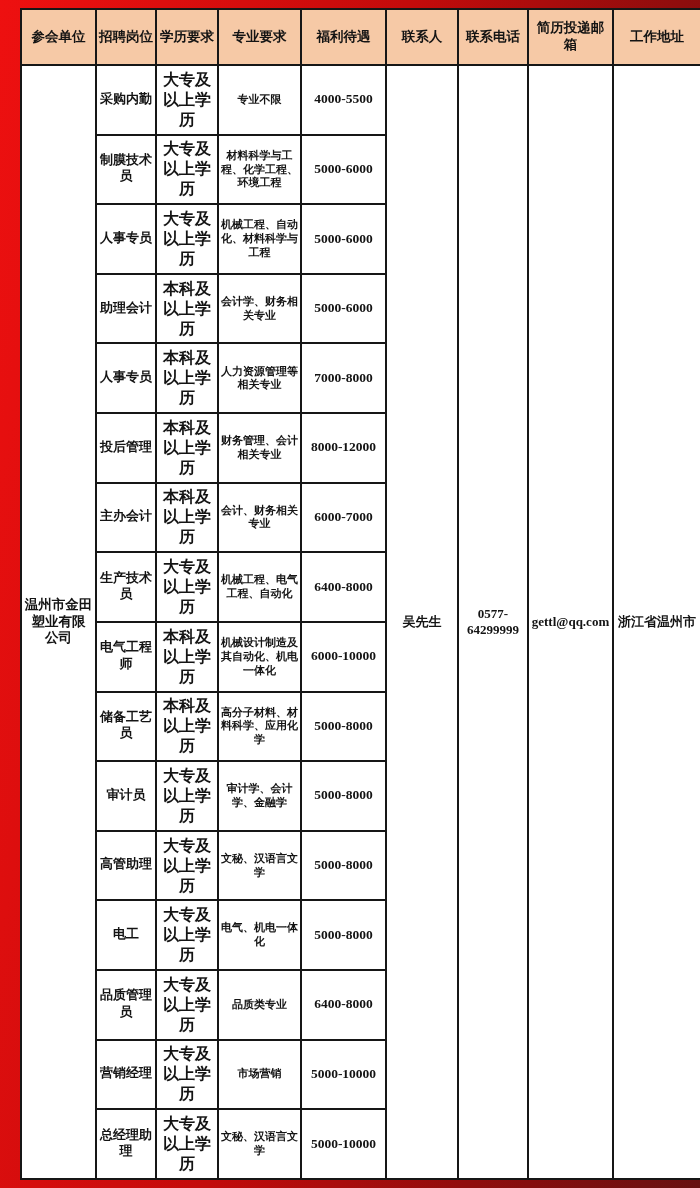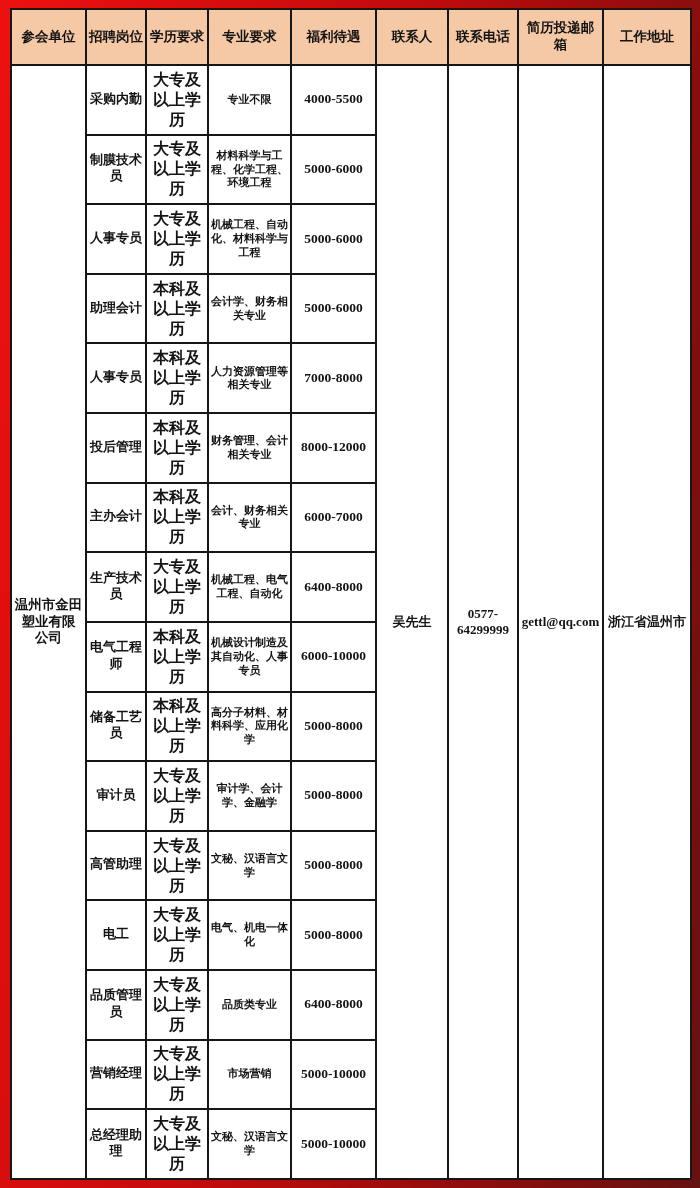--- a/index.html
+++ b/index.html
@@ -9,21 +9,21 @@
   body {
     width: 700px;
     height: 1188px;
     overflow: hidden;
     font-family: "Liberation Serif", "DejaVu Serif", serif;
   }
   .frame {
     box-sizing: border-box;
     width: 700px;
     height: 1188px;
-    padding: 8px 10px;
+    padding: 8px 20px;
     background: linear-gradient(100deg, #ee1010 0%, #c40b0b 45%, #8f0d0d 75%, #661111 100%);
   }
   table.job-table {
     width: 680px;
     height: 1172px;
     border-collapse: collapse;
     table-layout: fixed;
     background: #ffffff;
   }
   table.job-table th,
@@ -150,21 +150,21 @@
       <tr class="job-row">
         <td class="cell-position">生产技术员</td>
         <td class="cell-education">大专及以上学历</td>
         <td class="cell-major">机械工程、电气工程、自动化</td>
         <td class="cell-salary">6400-8000</td>
       </tr>
 
       <tr class="job-row">
         <td class="cell-position">电气工程师</td>
         <td class="cell-education">本科及以上学历</td>
-        <td class="cell-major">机械设计制造及其自动化、人事专员</td>
+        <td class="cell-major">机械设计制造及其自动化、机电一体化</td>
         <td class="cell-salary">6000-10000</td>
       </tr>
 
       <tr class="job-row">
         <td class="cell-position">储备工艺员</td>
         <td class="cell-education">本科及以上学历</td>
         <td class="cell-major">高分子材料、材料科学、应用化学</td>
         <td class="cell-salary">5000-8000</td>
       </tr>
 

